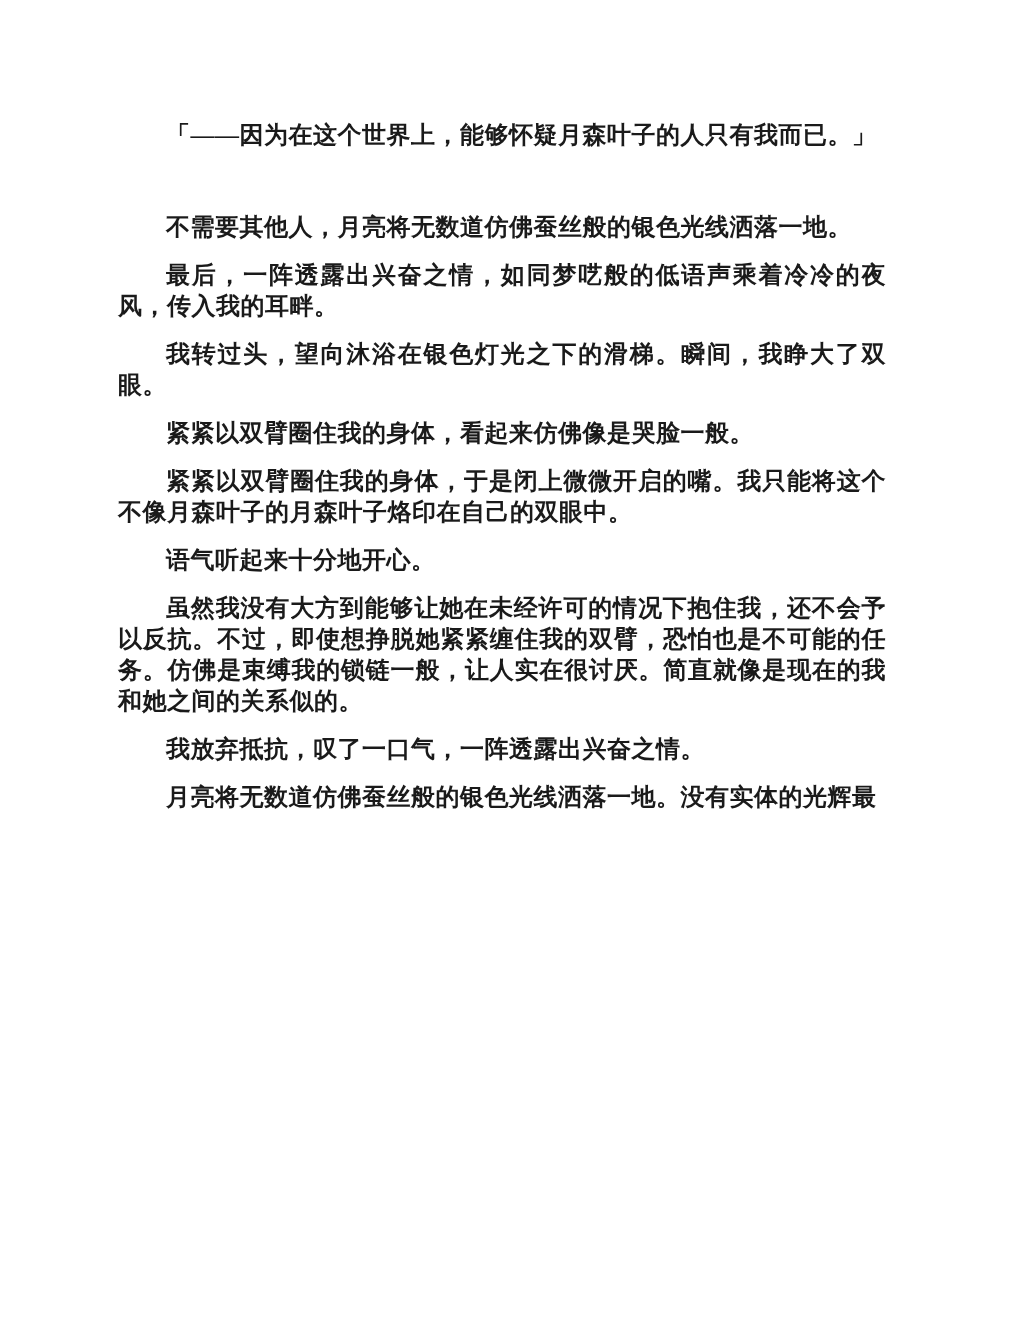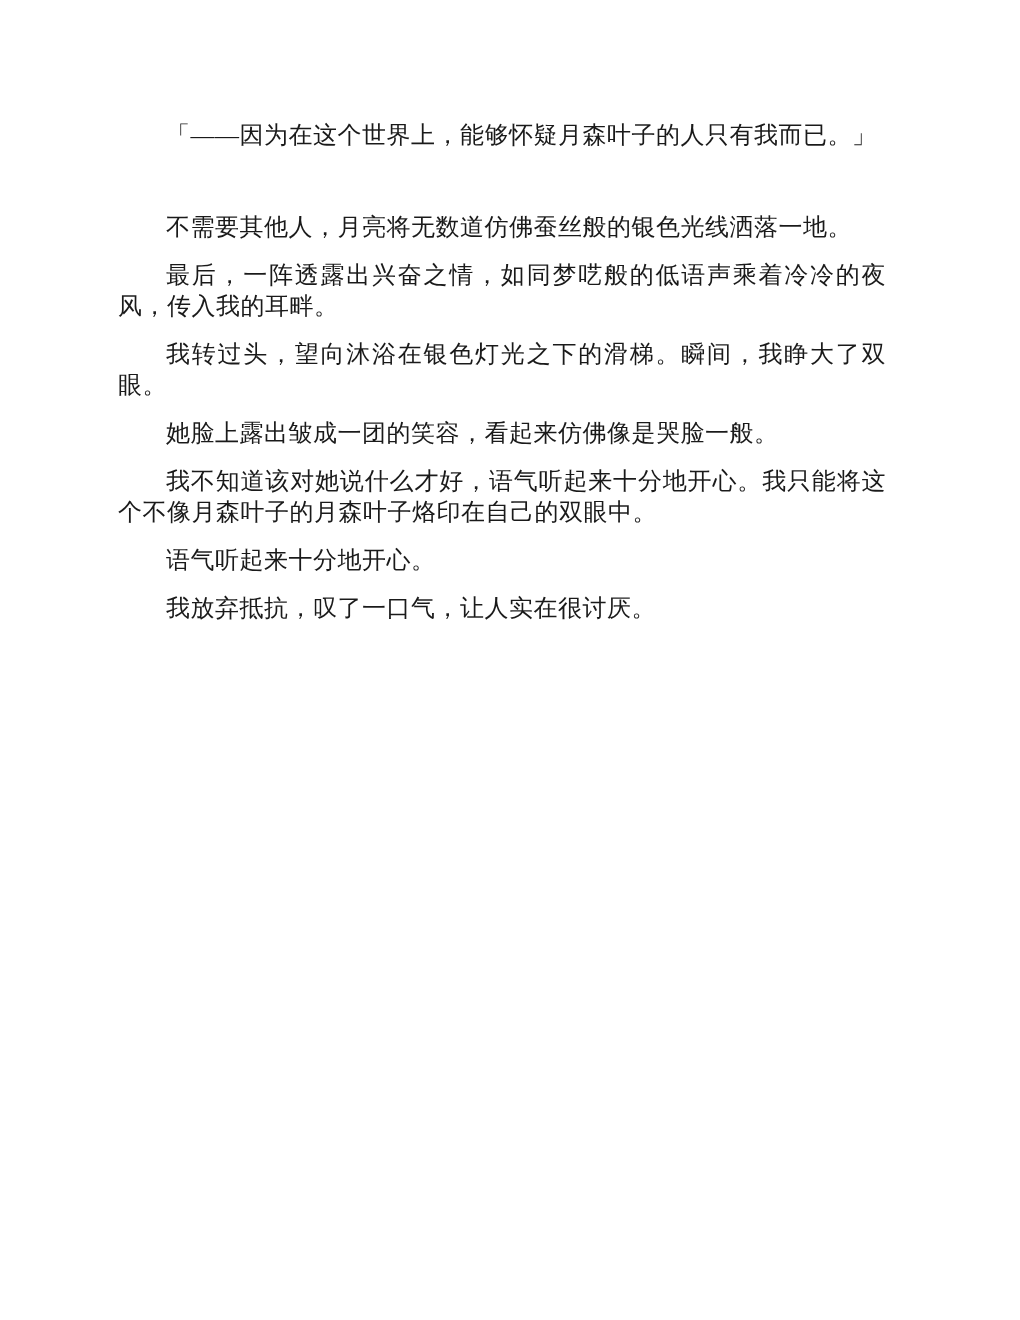--- a/index.html
+++ b/index.html
@@ -20,33 +20,36 @@
     padding: 120px 118px 0 118px;
     color: #1a1a1a;
   }
   .para {
     margin: 0 16px 17px 0;
     font-size: 24px;
     line-height: 31px;
     text-indent: 2em;
     text-align: justify;
     letter-spacing: 0.5px;
+    font-weight: bold;
   }
   .gap-after {
     margin-bottom: 61px;
   }
   .gap-before {
     margin-top: 75px;
   }
 </style>
 </head>
 <body>
 
 <main class="doc">
   <p class="para dialogue gap-after">「——因为在这个世界上，能够怀疑月森叶子的人只有我而已。」</p>
   <p class="para">不需要其他人，月亮将无数道仿佛蚕丝般的银色光线洒落一地。</p>
   <p class="para">最后，一阵透露出兴奋之情，如同梦呓般的低语声乘着冷冷的夜风，传入我的耳畔。</p>
   <p class="para">我转过头，望向沐浴在银色灯光之下的滑梯。瞬间，我睁大了双眼。</p>
-  <p class="para">她脸上露出皱成一团的笑容，看起来仿佛像是哭脸一般。</p>
-  <p class="para">我不知道该对她说什么才好，语气听起来十分地开心。我只能将这个不像月森叶子的月森叶子烙印在自己的双眼中。</p>
+  <p class="para">紧紧以双臂圈住我的身体，看起来仿佛像是哭脸一般。</p>
+  <p class="para">紧紧以双臂圈住我的身体，于是闭上微微开启的嘴。我只能将这个不像月森叶子的月森叶子烙印在自己的双眼中。</p>
   <p class="para">语气听起来十分地开心。</p>
-  <p class="para">我放弃抵抗，叹了一口气，让人实在很讨厌。</p>
+  <p class="para">虽然我没有大方到能够让她在未经许可的情况下抱住我，还不会予以反抗。不过，即使想挣脱她紧紧缠住我的双臂，恐怕也是不可能的任务。仿佛是束缚我的锁链一般，让人实在很讨厌。简直就像是现在的我和她之间的关系似的。</p>
+  <p class="para">我放弃抵抗，叹了一口气，一阵透露出兴奋之情。</p>
+  <p class="para">月亮将无数道仿佛蚕丝般的银色光线洒落一地。没有实体的光辉最</p>
 </main>
 
 </body></html>

